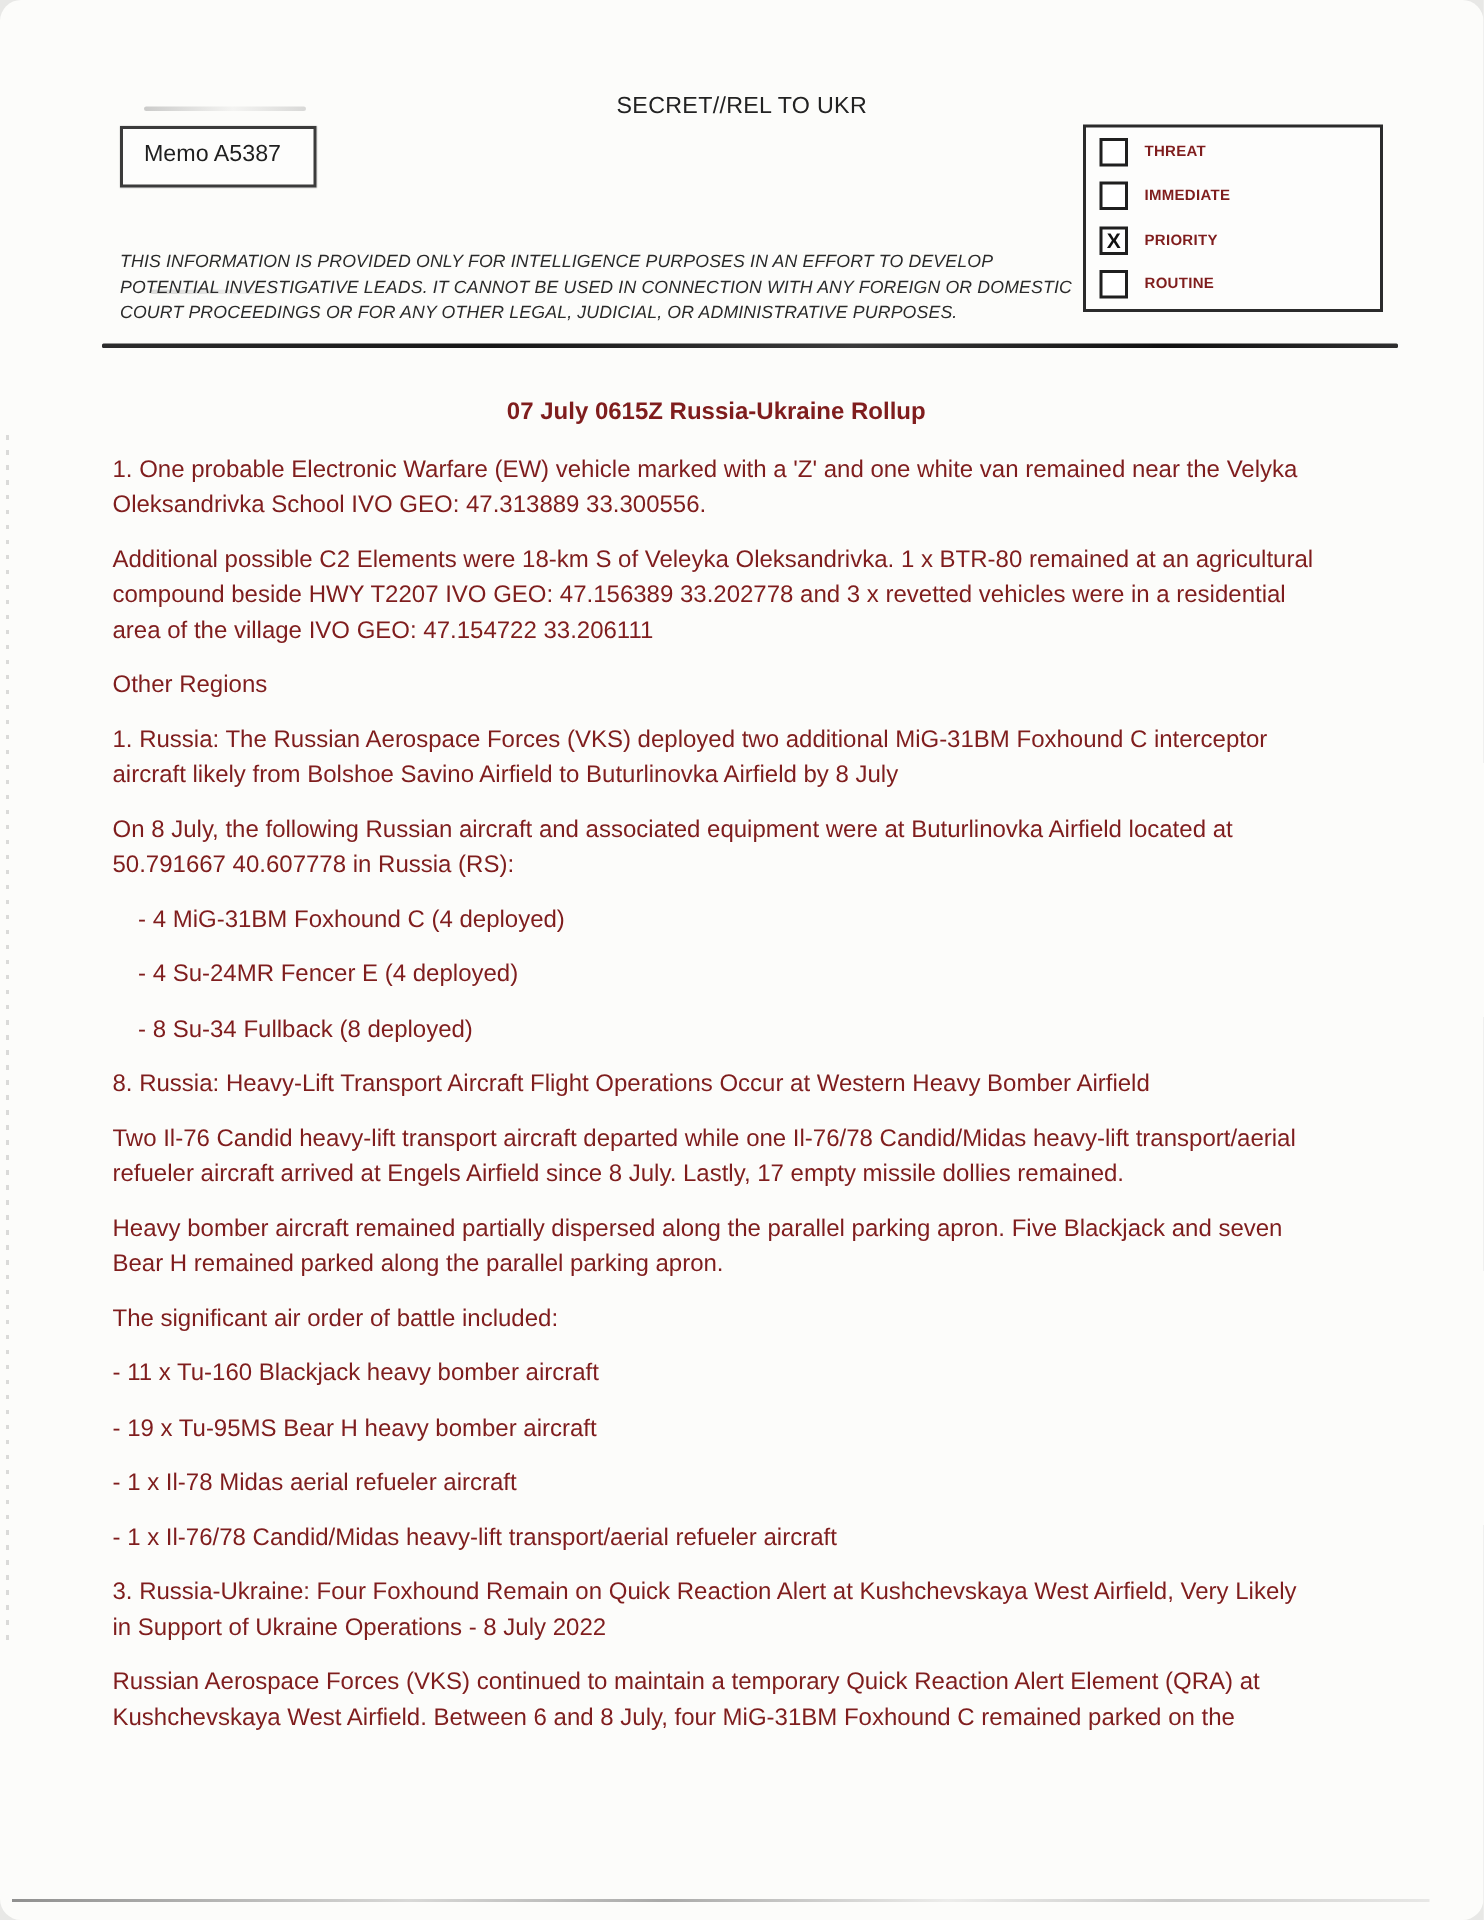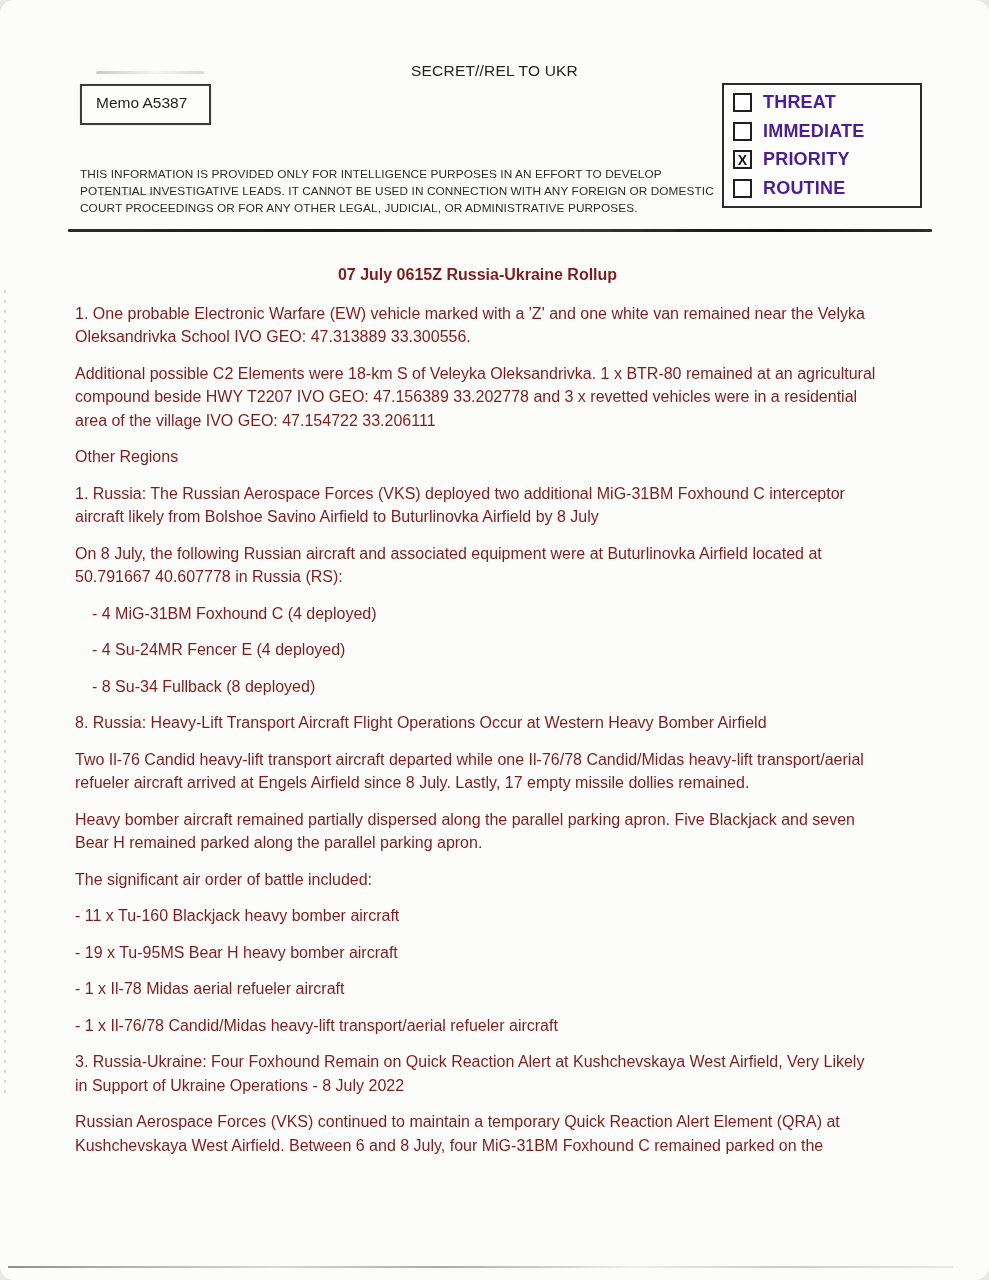--- a/index.html
+++ b/index.html
@@ -54,28 +54,29 @@
     justify-content: center;
     font-weight: bold;
     font-size: 14px;
     line-height: 1;
     color: #111;
     background: #fff;
     flex: 0 0 auto;
   }
   .prec-label {
     font-weight: bold;
-    font-size: 18px;
+    font-size: 10px;
     letter-spacing: .2px;
-    color: #4c1d95;
+    color: #7f1d1d;
   }
   .disclaimer {
     position: absolute;
     left: 80px; top: 166px;
     width: 642px;
+    font-style: italic;
     font-size: 11.8px;
     line-height: 17px;
     color: #2a2a2a;
     letter-spacing: .1px;
   }
   .rule {
     position: absolute;
     left: 68px; top: 229px;
     width: 864px; height: 3px;
     background: linear-gradient(to right, #2c2c2c, #161616 30%, #3a3a3a 58%, #101010 82%, #2e2e2e);

